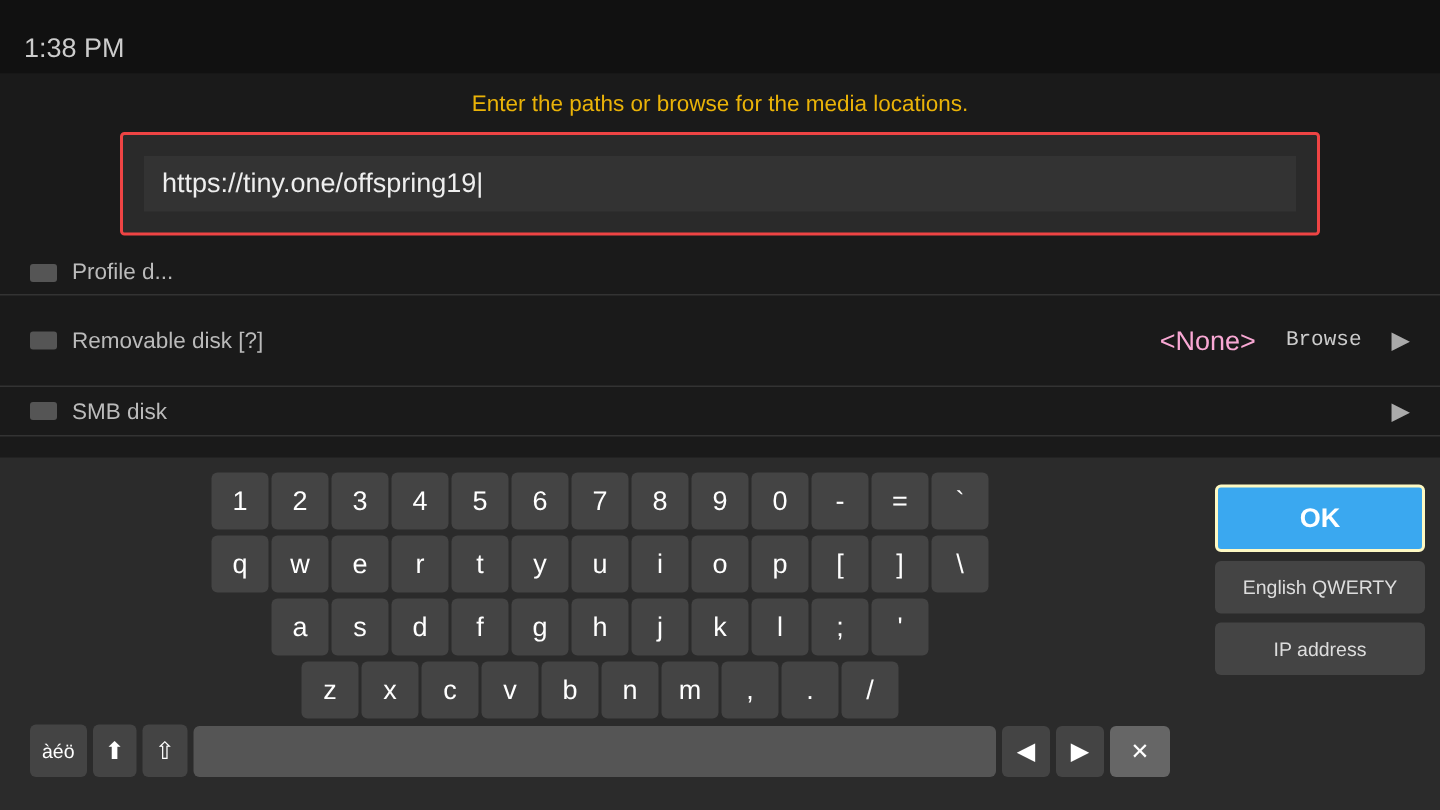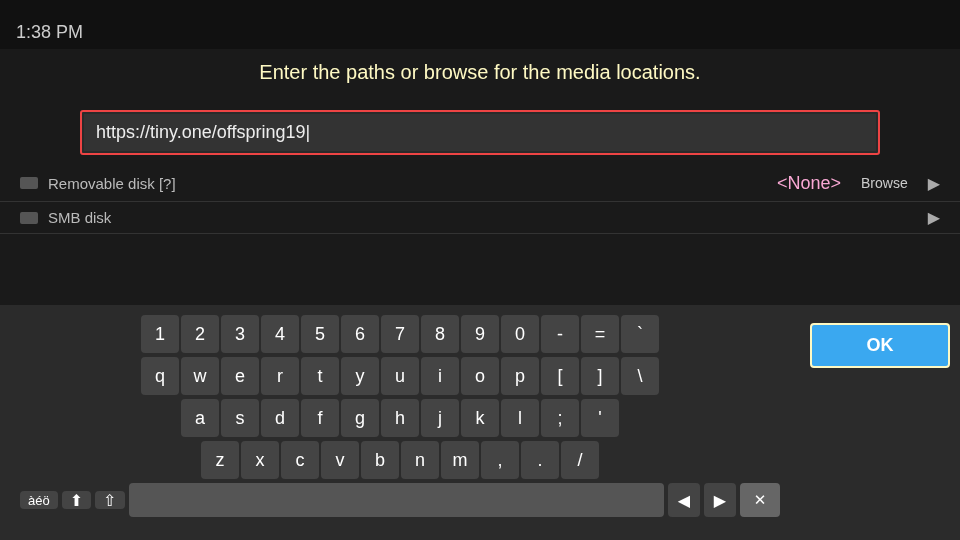--- a/index.html
+++ b/index.html
@@ -34,31 +34,31 @@
     
     .main-content {
       position: relative;
       background: #1a1a1a;
       height: 280px;
     }
 
     .instruction {
       text-align: center;
       padding: 12px 0 10px;
-      font-size: 20px;
-      color: #fef9c3;
+      font-size: 15px;
+      color: #eab308;
     }
 
     
     .url-input-wrapper {
-      margin: 16px 80px 10px;
+      margin: 0 80px 10px;
       border: 2px solid #e44;
       border-radius: 3px;
       background: #2a2a2a;
-      padding: 2px;
+      padding: 14px;
     }
     .url-input {
       width: 100%;
       background: #333;
       border: none;
       color: #eee;
       font-size: 18px;
       padding: 8px 12px;
       outline: none;
     }
@@ -83,22 +83,23 @@
     .file-row-name {
       flex: 1;
       color: #bbb;
     }
     .file-row-option {
       color: #f9a8d4;
       font-size: 18px;
     }
     .file-row-browse {
       color: #ccc;
-      margin: 4px 20px;
+      margin: 16px 20px;
       font-size: 14px;
+      font-family: Liberation Mono, monospace;
     }
     .file-row-arrow {
       color: #aaa;
       font-size: 16px;
     }
 
     
     .keyboard-area {
       position: absolute;
       bottom: 0;
@@ -144,21 +145,21 @@
     
     .key-bottom-row {
       display: flex;
       justify-content: center;
       align-items: center;
       gap: 4px;
       margin-top: 4px;
       padding: 0 10px;
     }
     .key-special {
-      height: 18px;
+      height: 35px;
       background: #444;
       border: none;
       color: #fff;
       font-size: 13px;
       display: flex;
       align-items: center;
       justify-content: center;
       border-radius: 4px;
       cursor: pointer;
       padding: 0 8px;
@@ -258,20 +259,24 @@
   <span class="top-bar-time">1:38 PM</span>
 </div>
 
 <div class="main-content">
   <div class="instruction">Enter the paths or browse for the media locations.</div>
 
   <div class="url-input-wrapper">
     <input class="url-input" type="text" value="https://tiny.one/offspring19|" style="">
   </div>
 
+  <div class="file-row">
+    <div class="file-row-icon"></div>
+    <span class="file-row-name">Profile d...</span>
+  </div>
   <div class="file-row">
     <div class="file-row-icon"></div>
     <span class="file-row-name">Removable disk [?]</span>
     <span class="file-row-option">&lt;None&gt;</span>
     <span class="file-row-browse">Browse</span>
     <span class="file-row-arrow">▶</span>
   </div>
   <div class="file-row">
     <div class="file-row-icon"></div>
     <span class="file-row-name">SMB disk</span>
@@ -349,15 +354,17 @@
         <button class="key-special" style="font-size:16px;">⇧</button>
         <button class="key-space"></button>
         <button class="key-arrow">◀</button>
         <button class="key-arrow">▶</button>
         <button class="key-backspace">✕</button>
       </div>
     </div>
 
     <div class="action-panel">
       <button class="btn-ok">OK</button>
+      <button class="btn-layout">English QWERTY</button>
+      <button class="btn-ip">IP address</button>
     </div>
   </div>
 </div>
 
 </body></html>

